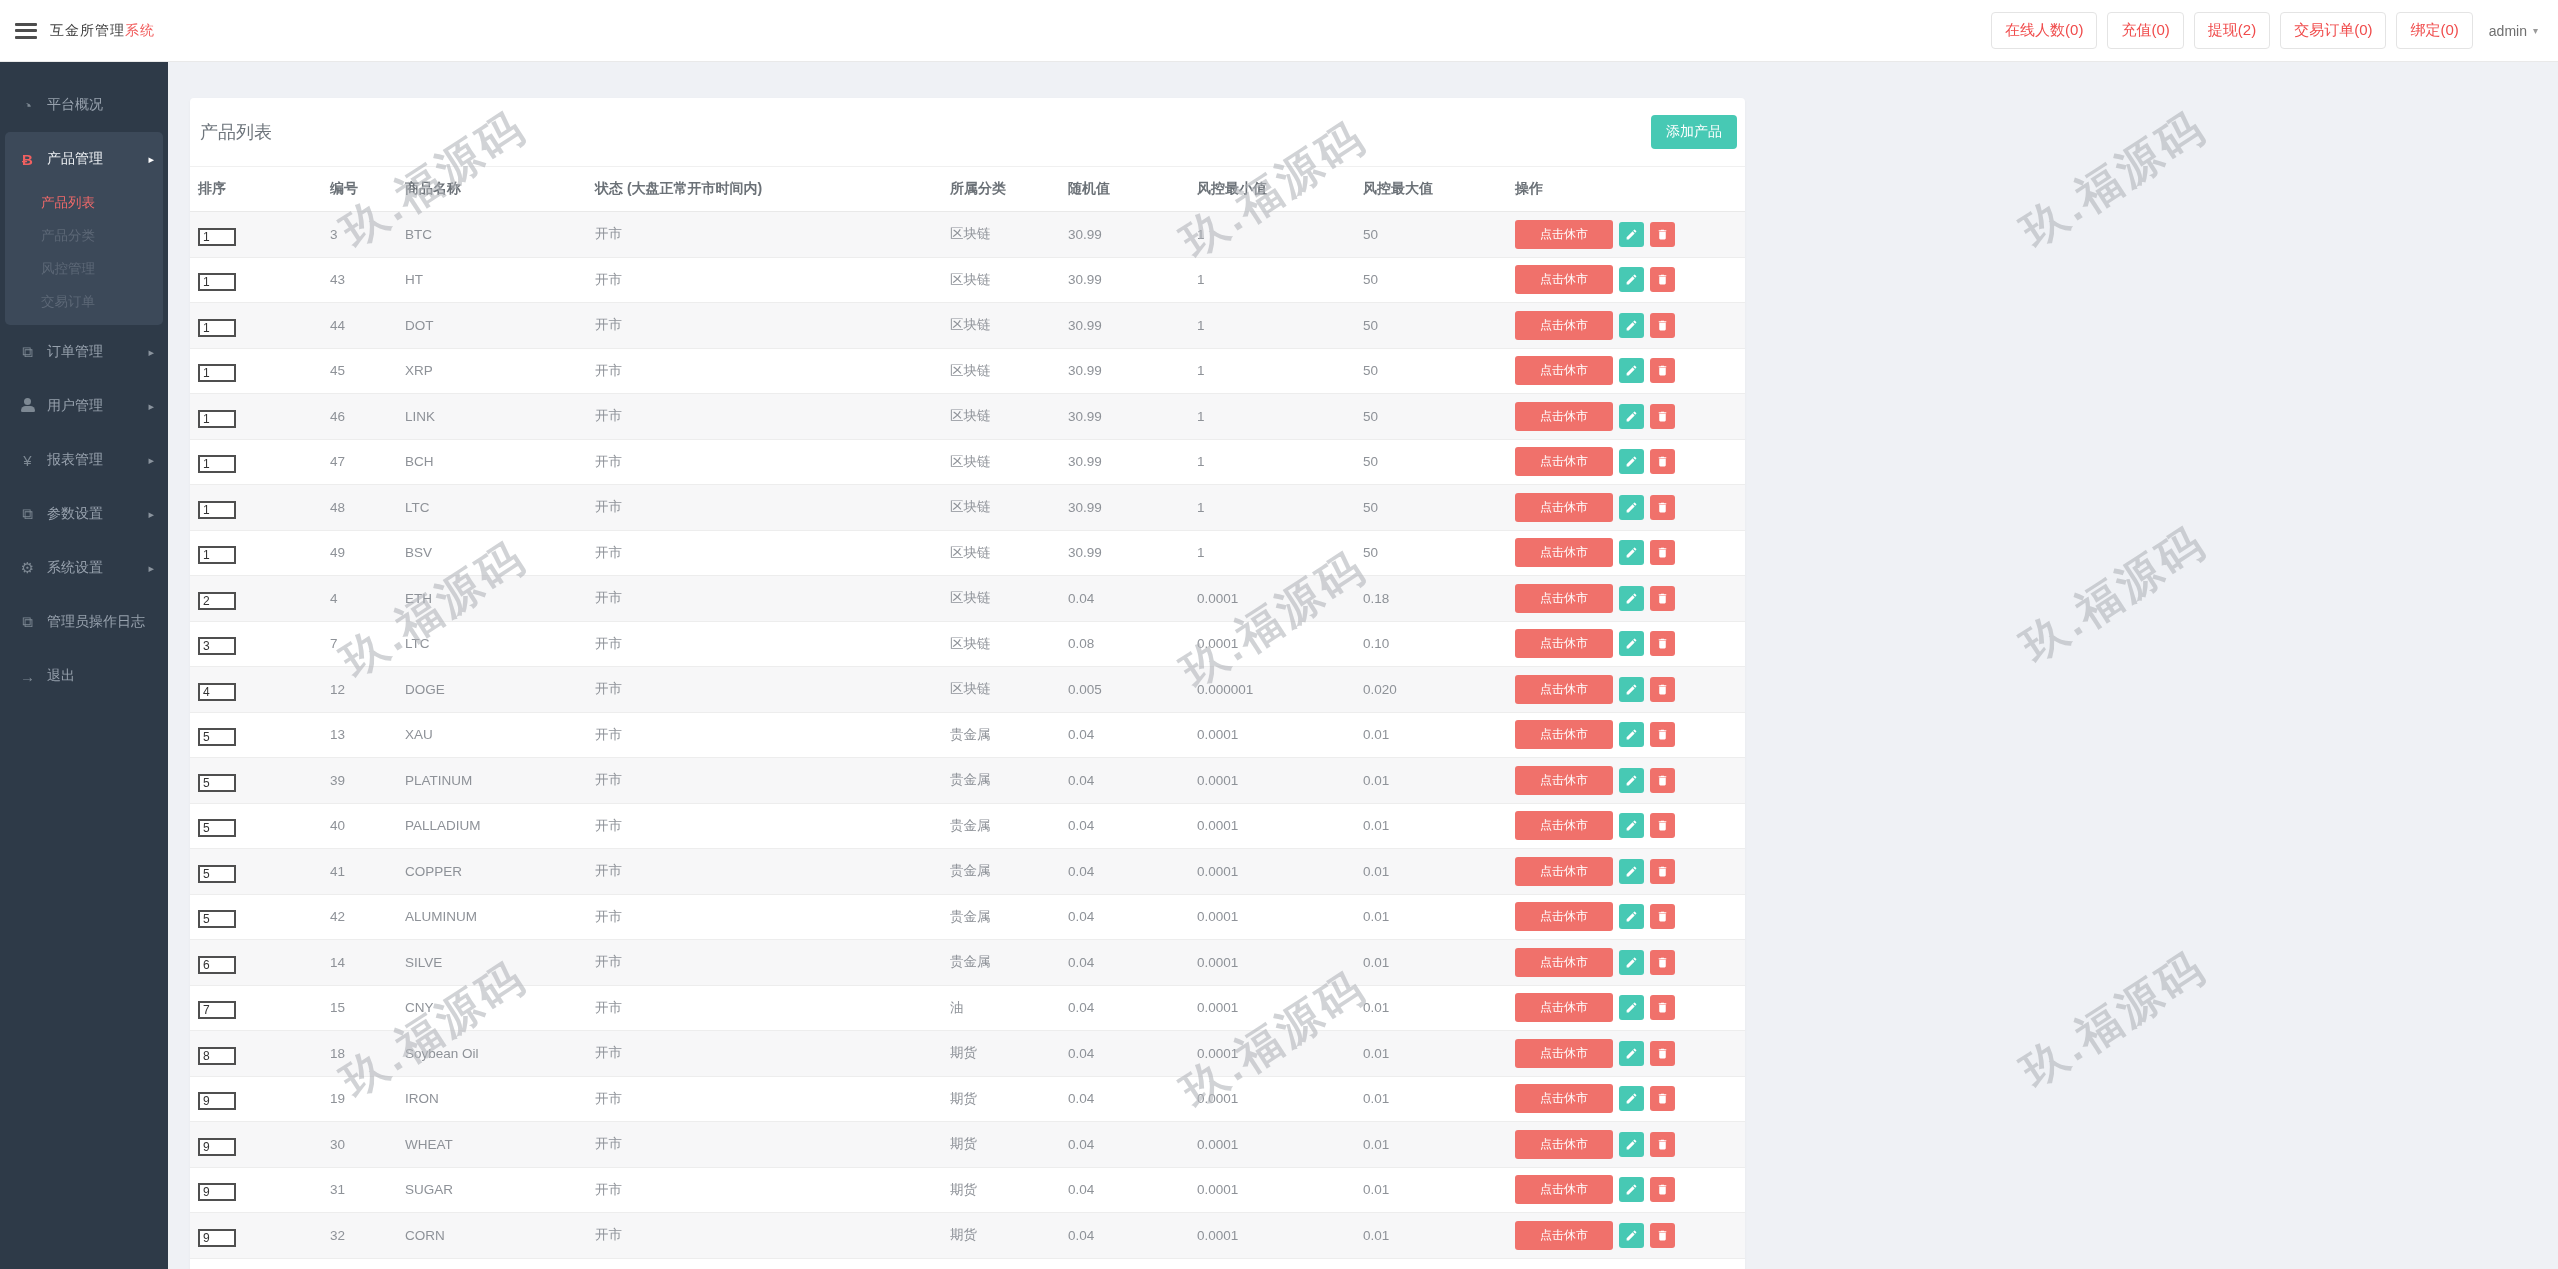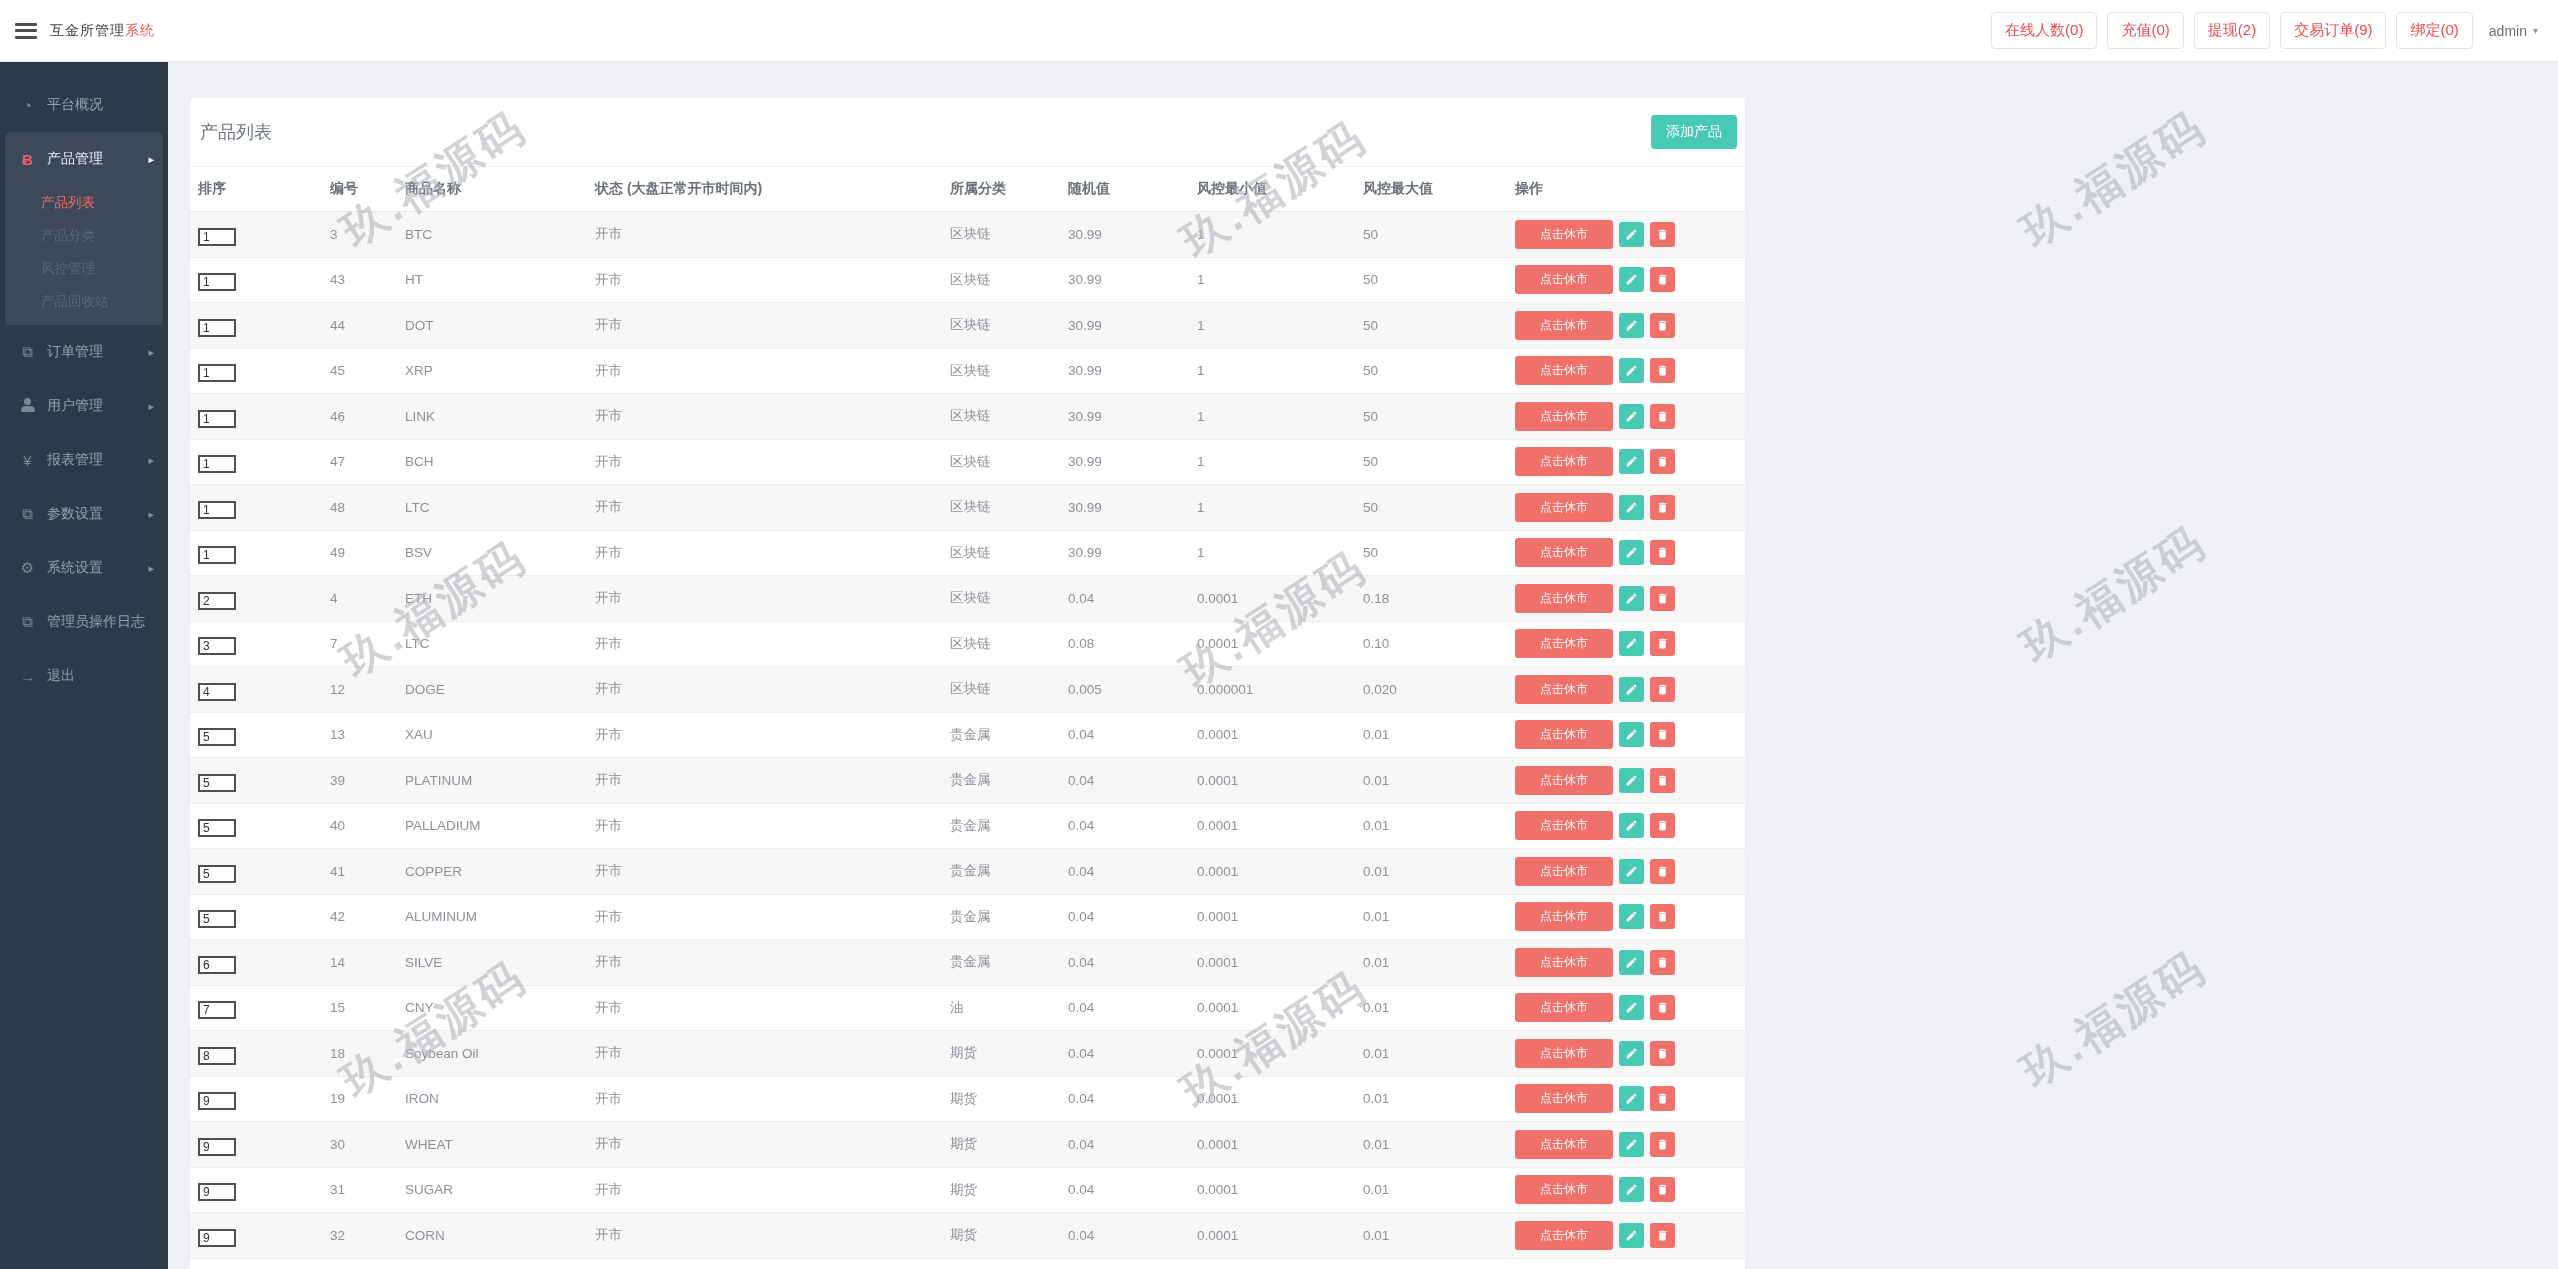--- a/index.html
+++ b/index.html
@@ -83,21 +83,21 @@
       <i></i>
       <i></i>
       <i></i>
     </div>
   <div class="brand"><span>互金所管理</span><span class="accent">系统</span></div>
   <div class="topnav">
 
     <button class="top-btn">在线人数(0)</button>
       <button class="top-btn">充值(0)</button>
       <button class="top-btn">提现(2)</button>
-      <button class="top-btn">交易订单(9)</button>
+      <button class="top-btn">交易订单(0)</button>
       <button class="top-btn">绑定(0)</button>
       <div class="admin-menu">
       <span>admin</span>
       <span class="admin-caret">▾</span>
     </div>
   </div>
 </div>
 
 <div class="sidebar" id="sidebar">
     <div class="side-item">
@@ -106,21 +106,21 @@
     </div>
     <div class="side-group">
       <div class="side-item">
         <div class="s-icon">Ƀ</div>
         <div>产品管理</div>
         <div class="chev">▸</div>
       </div>
       <div class="side-sub active">产品列表</div>
       <div class="side-sub">产品分类</div>
       <div class="side-sub">风控管理</div>
-      <div class="side-sub">产品回收站</div>
+      <div class="side-sub">交易订单</div>
     </div>
     <div class="side-item">
       <div class="s-icon">⧉</div>
       <div>订单管理</div>
       <div class="chev">▸</div>
     </div>
     <div class="side-item">
       <div class="s-icon"><span class="user-glyph"></span></div>
       <div>用户管理</div>
       <div class="chev">▸</div>

